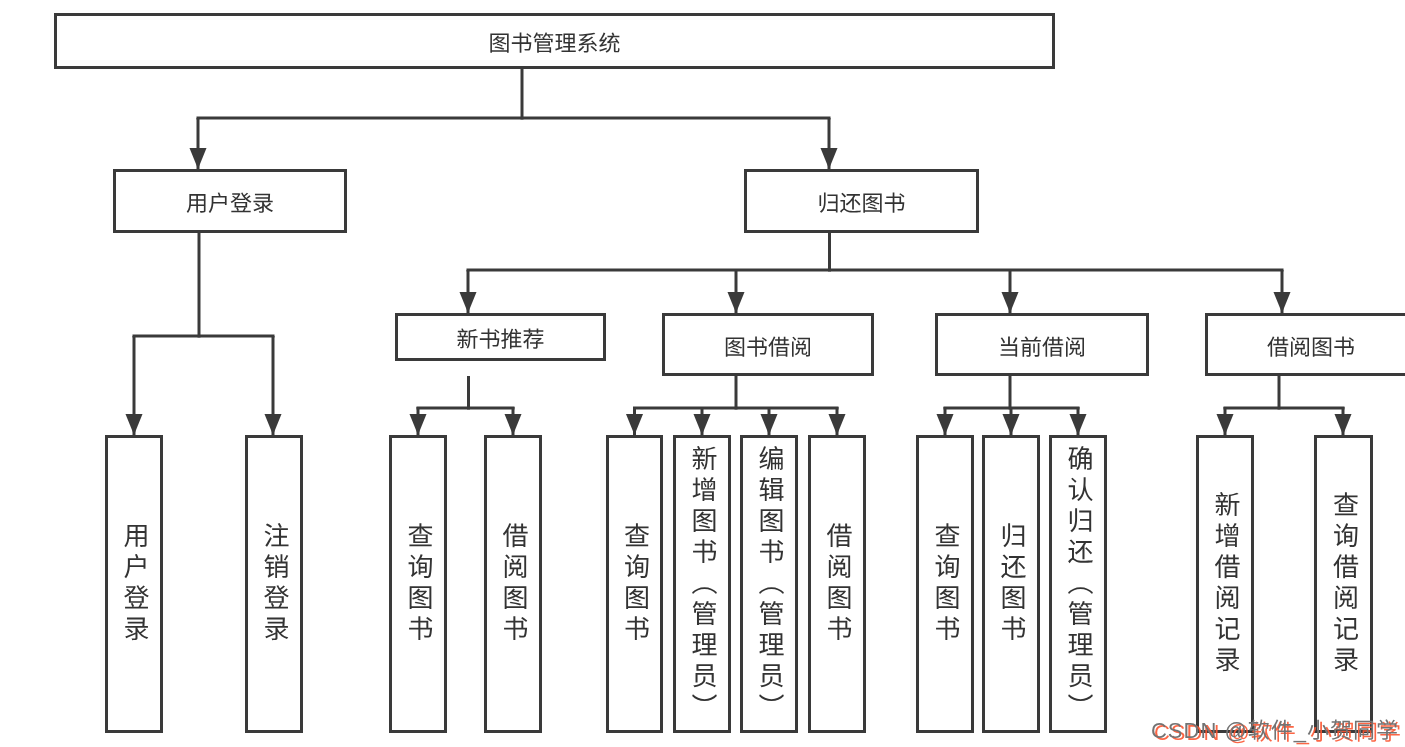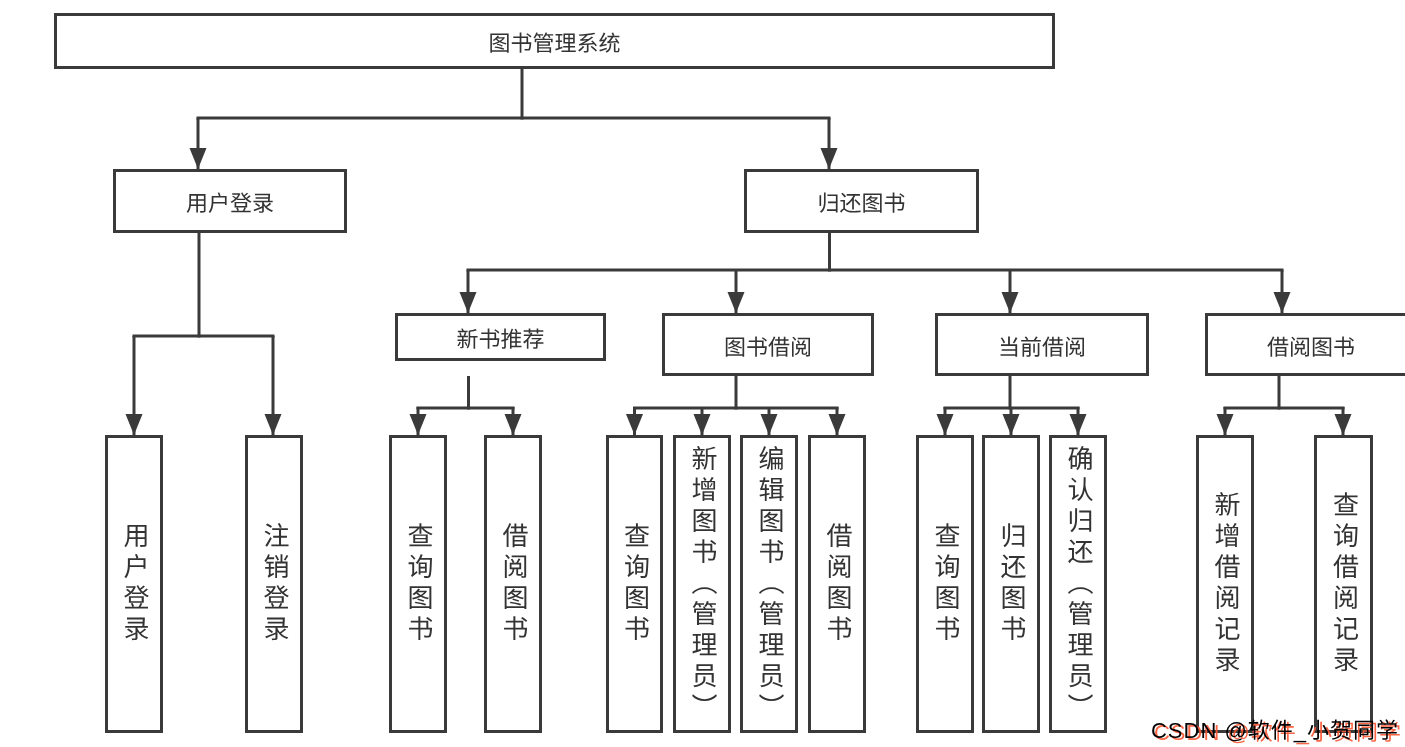--- a/index.html
+++ b/index.html
@@ -14,21 +14,21 @@
   }
   .node-h{font-size:22px;white-space:nowrap;margin-left:32px;}
   .node-v{font-size:26px;}
   .node-v .vtext{
     writing-mode:vertical-rl;text-orientation:mixed;
     letter-spacing:5px;line-height:1;display:block;
   }
   svg.connectors{position:absolute;left:0;top:0;z-index:1;}
   .watermark{
     position:absolute;right:6px;bottom:3px;z-index:3;
-    font-size:22px;color:#000000;letter-spacing:1px;white-space:nowrap;
+    font-size:22px;color:#737373;letter-spacing:1px;white-space:nowrap;
     text-shadow:3px 2px 0 rgba(252,85,49,0.9);
   }
 </style>
 </head>
 <body>
 
 <div class="canvas">
 
   <svg class="connectors" width="1405" height="747" viewBox="0 0 1405 747" fill="none" stroke="#3a3a3a" stroke-width="3">
     <defs>

